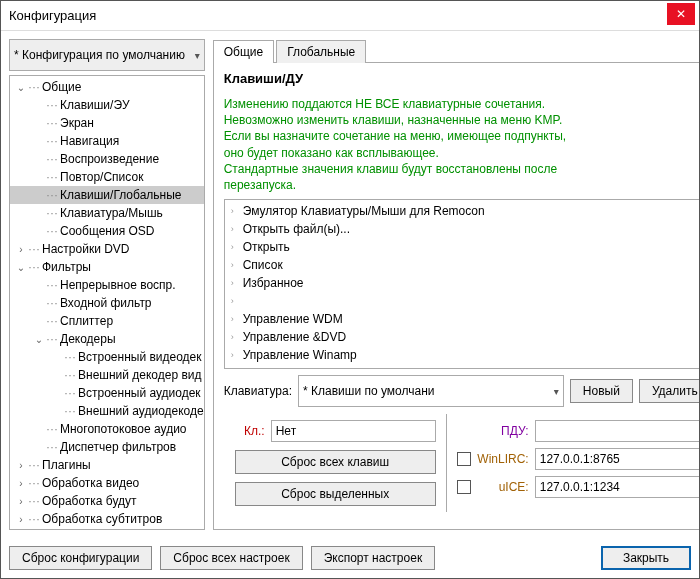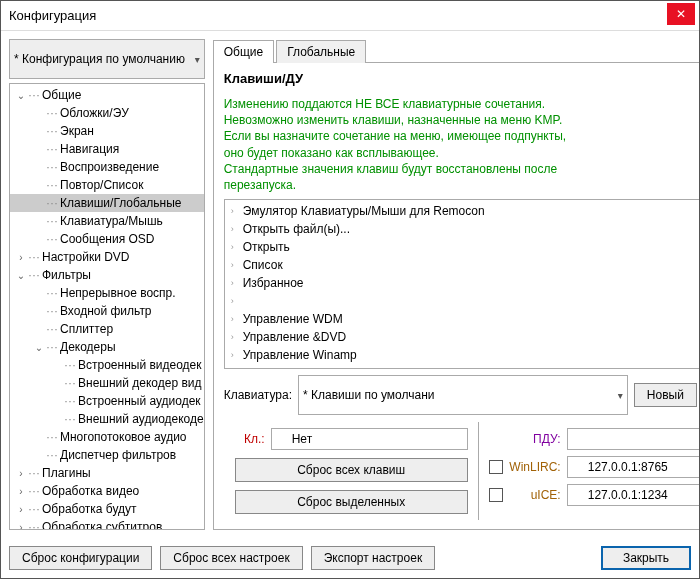--- a/index.html
+++ b/index.html
@@ -3,39 +3,39 @@
 <meta charset="utf-8">
 <style>
   * { box-sizing: border-box; font-family: "Segoe UI", Tahoma, sans-serif; font-size: 12px; }
   body { margin: 0; background: #fff; }
   .window { width: 700px; height: 579px; border: 1px solid #555; background: #fff; position: relative; display: flex; flex-direction: column; }
   .titlebar { height: 30px; display: flex; align-items: center; padding: 0 8px; border-bottom: 1px solid #ddd; }
   .titlebar-title { font-size: 13px; }
   .titlebar-close { margin-left: auto; width: 28px; height: 22px; background: #e81123; color: #fff; display: flex; align-items: center; justify-content: center; cursor: pointer; margin-right: -4px; margin-top: -4px; }
   .body { flex: 1; display: flex; padding: 8px; gap: 8px; overflow: hidden; }
   .leftcol { width: 226px; display: flex; flex-direction: column; gap: 4px; }
-  .combo { height: 40px; border: 1px solid #aaa; display: flex; align-items: center; padding: 0 4px; background: #eee; cursor: pointer; }
+  .combo { height: 32px; border: 1px solid #aaa; display: flex; align-items: center; padding: 0 4px; background: #eee; cursor: pointer; }
   .combo .chev { margin-left: auto; font-size: 10px; color: #555; }
   .tree { flex: 1; border: 1px solid #aaa; overflow-y: auto; overflow-x: hidden; padding: 2px 0; }
   .tree-row { display: flex; align-items: center; height: 18px; white-space: nowrap; cursor: pointer; }
   .tree-row.sel { background: #ccc; }
   .tw { display: inline-block; width: 14px; text-align: center; color: #666; font-size: 10px; }
   .dots { color: #888; padding-right: 2px; }
   .rightcol { flex: 1; display: flex; flex-direction: column; }
   .tabs { display: flex; border-bottom: 1px solid #aaa; gap: 2px; }
   .tab { padding: 4px 10px; border: 1px solid #aaa; border-bottom: none; background: #fff; cursor: pointer; position: relative; top: 1px; }
   .tab.inactive { background: #f0f0f0; }
   .panel { border: 1px solid #aaa; border-top: none; flex: 1; padding: 8px 10px; display: flex; flex-direction: column; gap: 6px; overflow: hidden; }
   .panel h3 { margin: 0 0 4px 0; font-size: 13px; font-weight: bold; }
   .info { color: #009000; line-height: 1.35; }
   .listbox { border: 1px solid #aaa; height: 170px; overflow-y: scroll; padding: 2px 0; }
   .list-row { display: flex; align-items: center; height: 18px; padding-left: 6px; cursor: pointer; }
   .list-row .chev-r { width: 12px; color: #999; font-size: 9px; }
   .row { display: flex; align-items: center; gap: 6px; }
-  select, input[type=text] { height: 22px; border: 1px solid #aaa; padding: 0 20px; background: #fff; }
+  select, input[type=text] { height: 22px; border: 1px solid #aaa; padding: 0 4px; background: #fff; }
   .btn { height: 24px; border: 1px solid #888; background: #eee; padding: 0 12px; cursor: pointer; display: inline-flex; align-items: center; justify-content: center; }
   .btn.primary { border: 2px solid #0a64ad; }
   .twocol { display: flex; border: 1px solid transparent; gap: 0; }
   .colA { flex: 1; border-right: 1px solid #aaa; padding: 6px 10px; display: flex; flex-direction: column; gap: 8px; }
   .colB { flex: 1; padding: 6px 10px; display: flex; flex-direction: column; gap: 6px; }
   .fld { display: flex; align-items: center; gap: 6px; }
   .lbl { text-align: right; }
   .lbl.red { color: #c00000; }
   .lbl.purple { color: #8000a0; }
   .lbl.blue { color: #a16207; }
@@ -63,21 +63,21 @@
       </div>
       <div class="tree" id="tree">
           <div class="tree-row" style="padding-left: 4px;">
             <span class="tw">⌄</span>
             <span class="dots">···</span>
             <span>Общие</span>
           </div>
           <div class="tree-row" style="padding-left: 22px;">
             <span class="tw"></span>
             <span class="dots">···</span>
-            <span>Обложки/ЭУ</span>
+            <span>Клавиши/ЭУ</span>
           </div>
           <div class="tree-row" style="padding-left: 22px;">
             <span class="tw"></span>
             <span class="dots">···</span>
             <span>Экран</span>
           </div>
           <div class="tree-row" style="padding-left: 22px;">
             <span class="tw"></span>
             <span class="dots">···</span>
             <span>Навигация</span>

